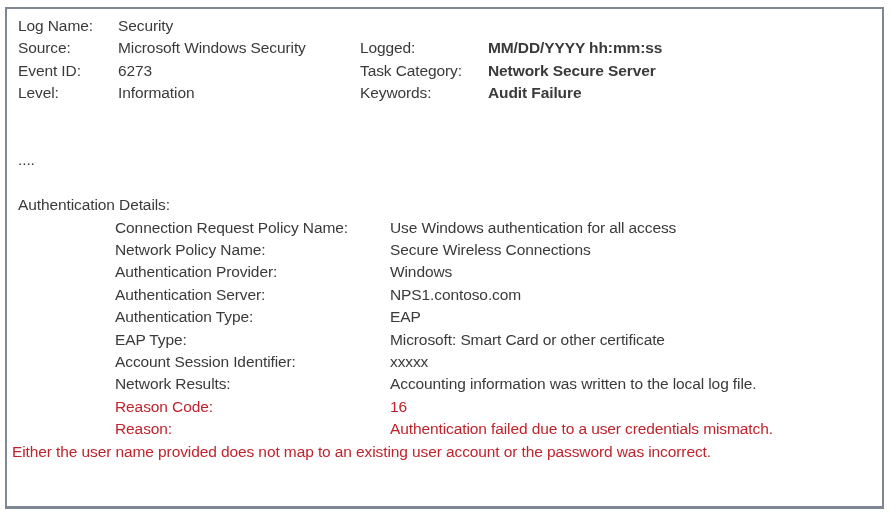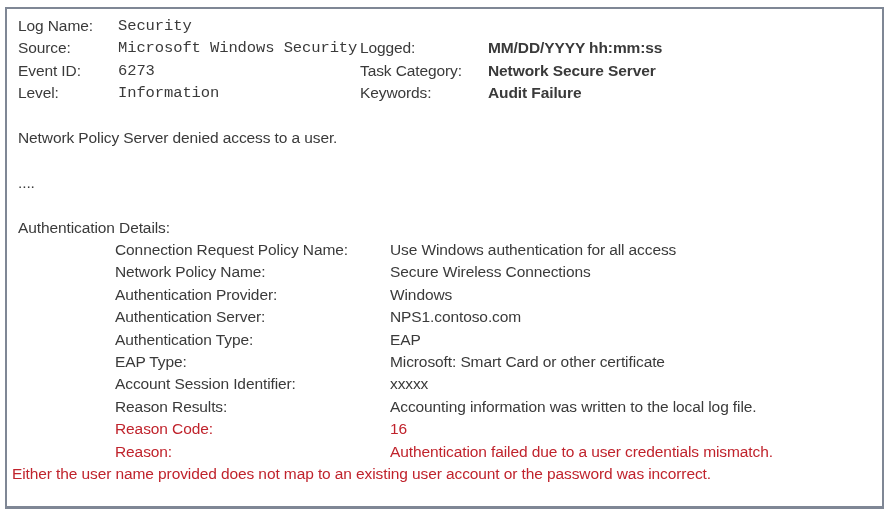--- a/index.html
+++ b/index.html
@@ -24,21 +24,21 @@
     border:2px solid var(--border);
     border-bottom-width:3px;
     background:#ffffff;
     padding:6px 8px 0 3px;
     font-size:15.5px;
     line-height:22.4px;
     letter-spacing:-0.1px;
   }
   .hdr-row{ display:flex; padding-left:8px; white-space:nowrap; }
   .hdr-row .l1{ width:100px; flex:0 0 auto; }
-  .hdr-row .v1{ width:242px; flex:0 0 auto;font-family:Liberation Mono, monospace; }
+  .hdr-row .v1{ width:242px; flex:0 0 auto; }
   .hdr-row .l2{ width:128px; flex:0 0 auto; }
   .hdr-row .v2{ flex:1;font-weight:bold; }
   .text-line{ padding-left:8px; white-space:nowrap; }
   .spacer{ height:22.4px; }
   .detail-row{ display:flex; padding-left:105px; white-space:nowrap; }
   .detail-row .dl{ width:275px; flex:0 0 auto; }
   .detail-row .dv{ flex:1; }
   .danger{ color:var(--highlight); }
   .footer-line{ padding-left:2px; white-space:nowrap; }
 </style>
@@ -70,21 +70,20 @@
 
   <div class="hdr-row">
     <span class="l1">Level:</span>
     <span class="v1">Information</span>
     <span class="l2">Keywords:</span>
     <span class="v2">Audit Failure</span>
   </div>
 
   <div class="spacer"></div>
 
-  <div class="text-line">Network Policy Server denied access to a user.</div>
 
   <div class="spacer"></div>
 
   <div class="text-line">....</div>
 
   <div class="spacer"></div>
 
   <div class="text-line">Authentication Details:</div>
 
   <div class="detail-row">
@@ -109,21 +108,21 @@
   </div>
   <div class="detail-row">
     <span class="dl">EAP Type:</span>
     <span class="dv">Microsoft: Smart Card or other certificate</span>
   </div>
   <div class="detail-row">
     <span class="dl">Account Session Identifier:</span>
     <span class="dv">xxxxx</span>
   </div>
   <div class="detail-row">
-    <span class="dl">Reason Results:</span>
+    <span class="dl">Network Results:</span>
     <span class="dv">Accounting information was written to the local log file.</span>
   </div>
   <div class="detail-row danger">
     <span class="dl">Reason Code:</span>
     <span class="dv">16</span>
   </div>
   <div class="detail-row danger">
     <span class="dl">Reason:</span>
     <span class="dv">Authentication failed due to a user credentials mismatch.</span>
   </div>

